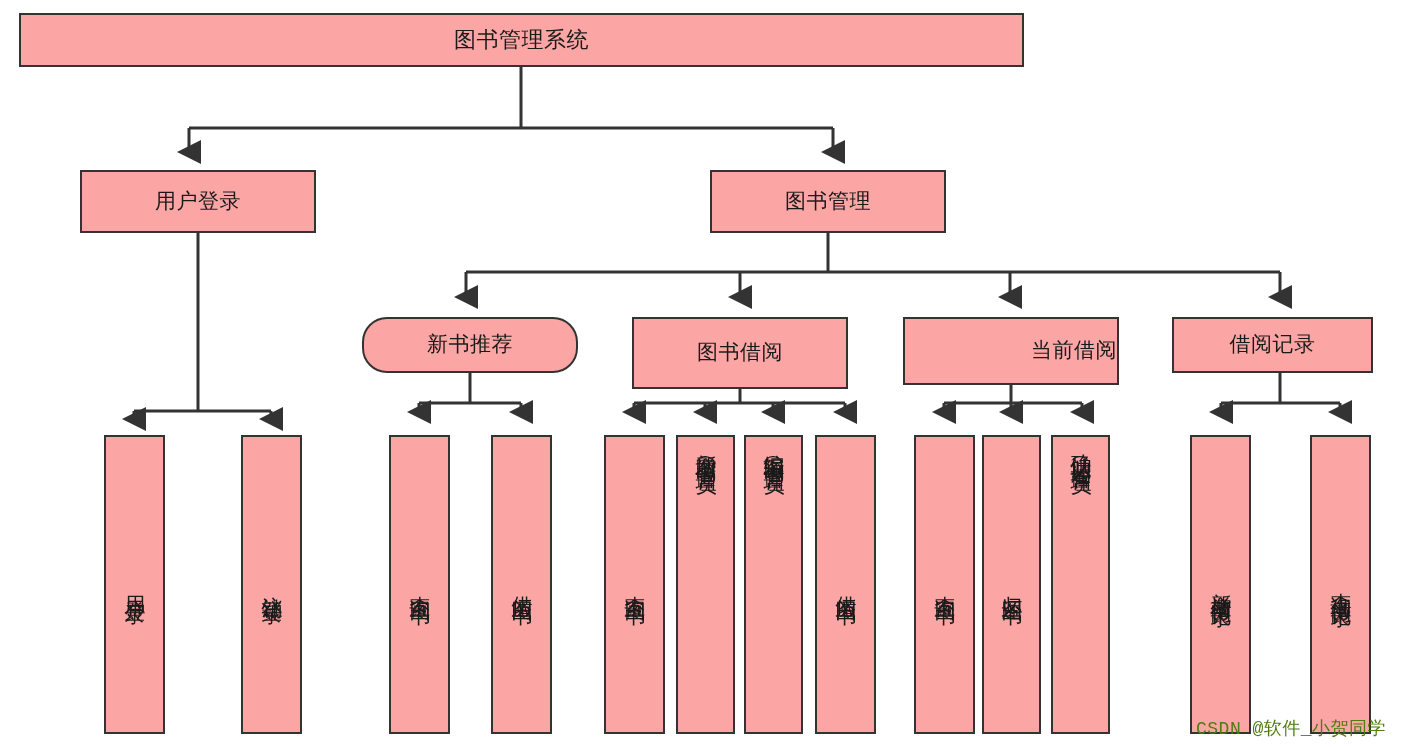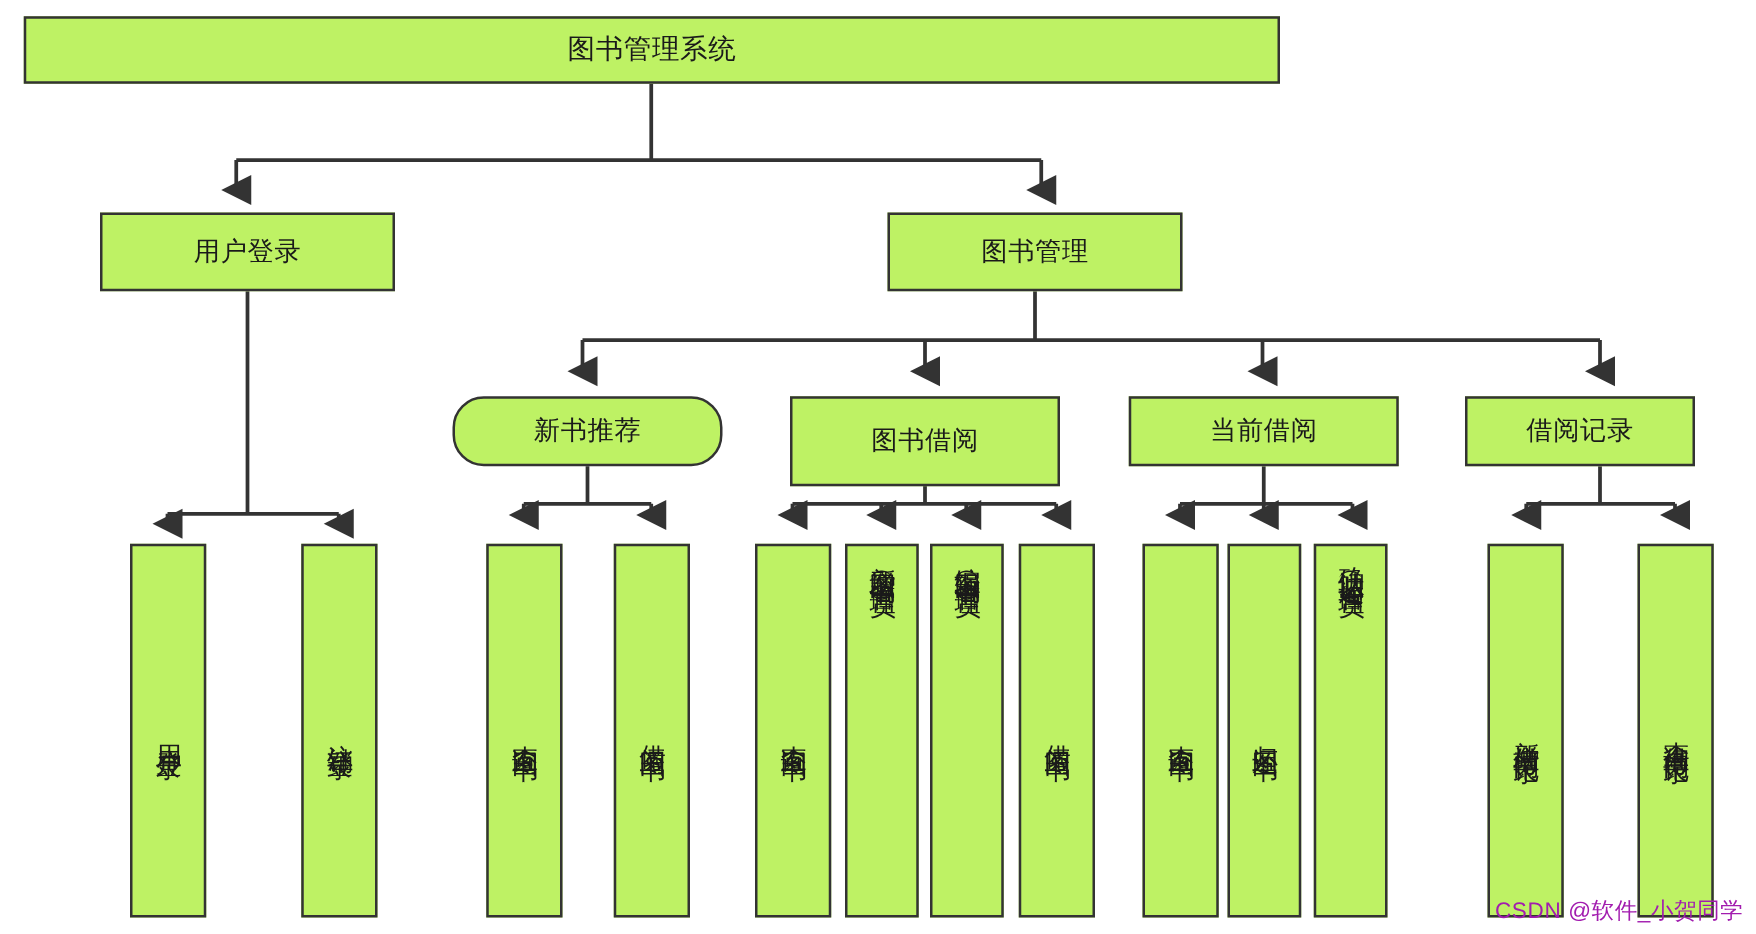--- a/index.html
+++ b/index.html
@@ -23,21 +23,21 @@
     left: 0;
     top: 0;
     width: 1405px;
     height: 747px;
     pointer-events: none;
   }
   .node {
     position: absolute;
     box-sizing: border-box;
     border: 2.5px solid #333333;
-    background: #bef264;
+    background: #fca5a5;
     display: flex;
     align-items: center;
     justify-content: center;
     color: #1a1a1a;
   }
   .node .label {
     display: block;
     text-align: center;
     line-height: 1.12;
     letter-spacing: 0.5px;
@@ -59,24 +59,24 @@
     text-orientation: upright;
     font-size: 21px;
     letter-spacing: 3px;
     line-height: 1;
     white-space: nowrap;
   }
   .node.v.center { align-items: center; }
   .watermark {
     position: absolute;
     font-size: 18px;
-    color: #a21caf;
+    color: #4d7c0f;
     letter-spacing: 0.5px;
     white-space: nowrap;
-    font-family: Liberation Sans, sans-serif;
+    font-family: Liberation Mono, monospace;
   }
 </style>
 </head>
 <body>
 
 <div id="canvas">
 
   <svg class="edges" viewBox="0 0 1405 747" xmlns="http://www.w3.org/2000/svg">
     <defs>
       <marker id="arrow" markerWidth="9" markerHeight="9" refX="4.5" refY="4.5" orient="auto" markerUnits="strokeWidth">
@@ -140,25 +140,25 @@
   </div>
 
   <div class="node h" style="left:362px; top:317px; width:216px; height:56px;border-radius:25px;">
     <span class="label">新书推荐</span>
   </div>
 
   <div class="node h" style="left:632px; top:317px; width:216px; height:72px;">
     <span class="label">图书借阅</span>
   </div>
 
-  <div class="node h" style="left:903px; top:317px; width:216px; height:56px;">
+  <div class="node h" style="left:903px; top:317px; width:216px; height:68px;justify-content:flex-end;">
     <span class="label">当前借阅</span>
   </div>
 
-  <div class="node h" style="left:1172px; top:317px; width:184px; height:56px;">
+  <div class="node h" style="left:1172px; top:317px; width:201px; height:56px;">
     <span class="label">借阅记录</span>
   </div>
 
   <div class="node v center" style="left:104px; top:435px; width:61px; height:299px;">
     <span class="label">用户登录</span>
   </div>
 
   <div class="node v center" style="left:241px; top:435px; width:61px; height:299px;">
     <span class="label">注销登录</span>
   </div>

